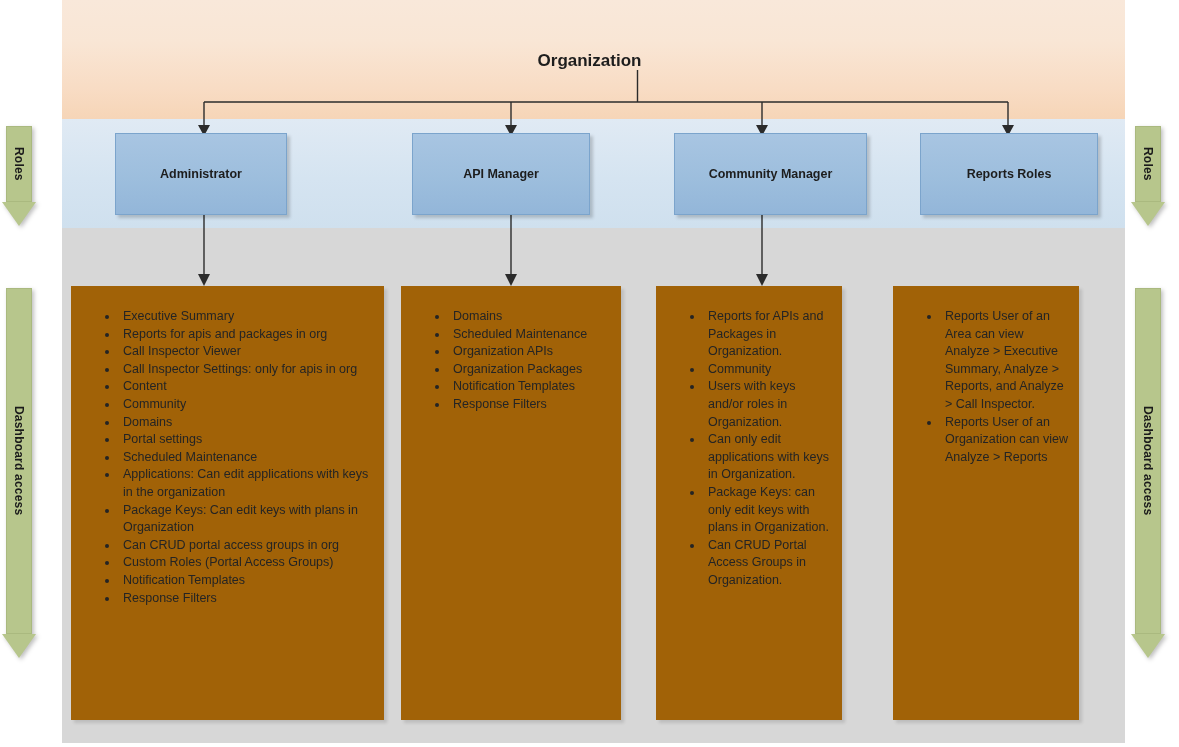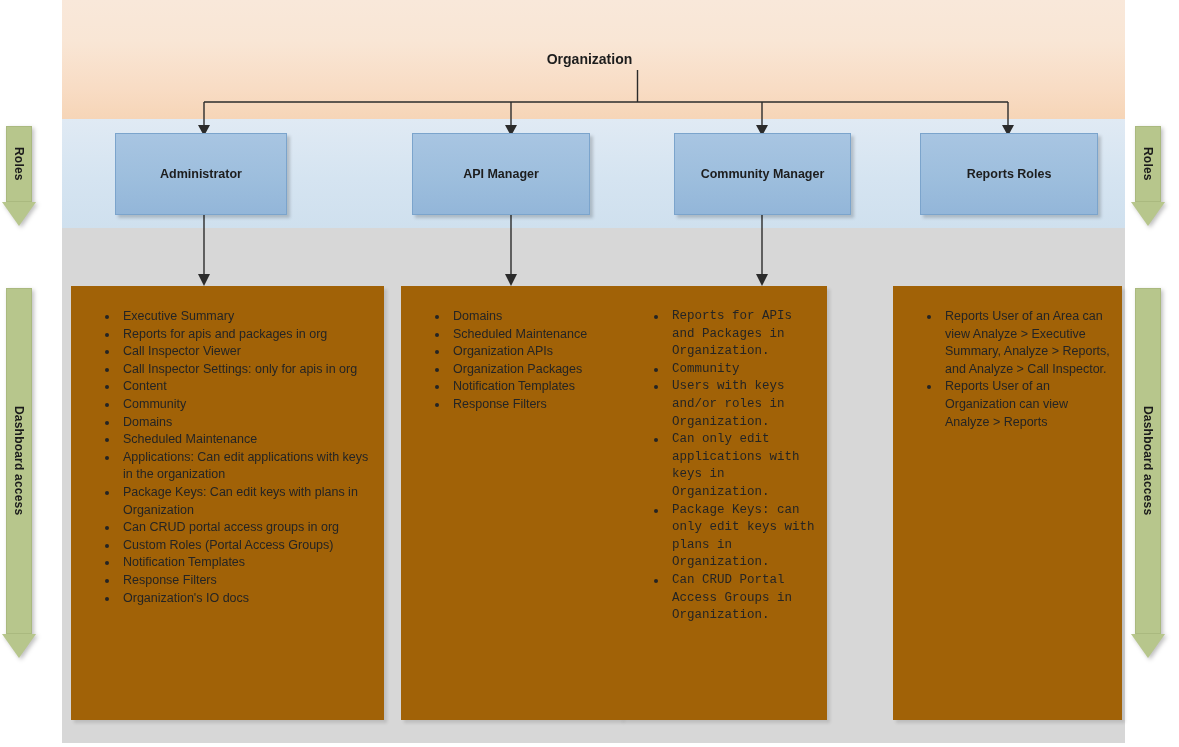--- a/index.html
+++ b/index.html
@@ -69,21 +69,21 @@
   #arrow-roles-left{left:2px; top:126px; height:100px;}
   #arrow-roles-right{left:1131px; top:126px; height:100px;}
   #arrow-dash-left{left:2px; top:288px; height:370px;}
   #arrow-dash-right{left:1131px; top:288px; height:370px;}
 
   
   #org-title{
     position:absolute;
     left:0; top:51px; width:1179px;
     text-align:center;
-    font-size:14px;
+    font-size:17px;
     font-weight:bold;
     color:#1d1d1d;
   }
 
   
   #connectors{position:absolute;left:0;top:0;width:1179px;height:747px;pointer-events:none;}
 
   
   .role-box{
     position:absolute;
@@ -93,37 +93,37 @@
     border:1px solid #7ba4cc;
     box-sizing:border-box;
     display:flex;align-items:center;justify-content:center;
     box-shadow:3px 3px 3px rgba(0,0,0,0.18);
     font-size:12.5px;
     font-weight:bold;
     color:#1d1d1d;
   }
   #role-box-0{left:115px;width:172px;}
   #role-box-1{left:412px;width:178px;}
-  #role-box-2{left:674px;width:177px;}
+  #role-box-2{left:674px;width:193px;}
   #role-box-3{left:920px;width:178px;}
 
   
   .panel{
     position:absolute;
     top:286px;
     background:#a16207;
     box-shadow:3px 3px 3px rgba(0,0,0,0.12);
     box-sizing:border-box;
     height:434px;
     overflow:hidden;
   }
   #panel-0{left:71px;width:313px;}
   #panel-1{left:401px;width:220px;}
-  #panel-2{left:620px;width:207px;font-family:Liberation Mono, monospace;}
-  #panel-3{left:893px;width:229px;}
+  #panel-2{left:656px;width:186px;}
+  #panel-3{left:893px;width:186px;}
 
   .panel ul{
     list-style:none;
     margin:0;
     padding:22px 10px 0 30px;
   }
   .panel li{
     position:relative;
     font-size:12.5px;
     line-height:17.6px;
@@ -201,28 +201,28 @@
 
   <div class="panel" id="panel-0">
     <ul>
         <li>Executive Summary</li>
         <li>Reports for apis and packages in org</li>
         <li>Call Inspector Viewer</li>
         <li>Call Inspector Settings: only for apis in org</li>
         <li>Content</li>
         <li>Community</li>
         <li>Domains</li>
+        <li>Portal settings</li>
         <li>Scheduled Maintenance</li>
         <li>Applications: Can edit applications with keys in the organization</li>
         <li>Package Keys: Can edit keys with plans in Organization</li>
         <li>Can CRUD portal access groups in org</li>
         <li>Custom Roles (Portal Access Groups)</li>
         <li>Notification Templates</li>
         <li>Response Filters</li>
-        <li>Organization's IO docs</li>
       </ul>
   </div>
   <div class="panel" id="panel-1">
     <ul>
         <li>Domains</li>
         <li>Scheduled Maintenance</li>
         <li>Organization APIs</li>
         <li>Organization Packages</li>
         <li>Notification Templates</li>
         <li>Response Filters</li>

